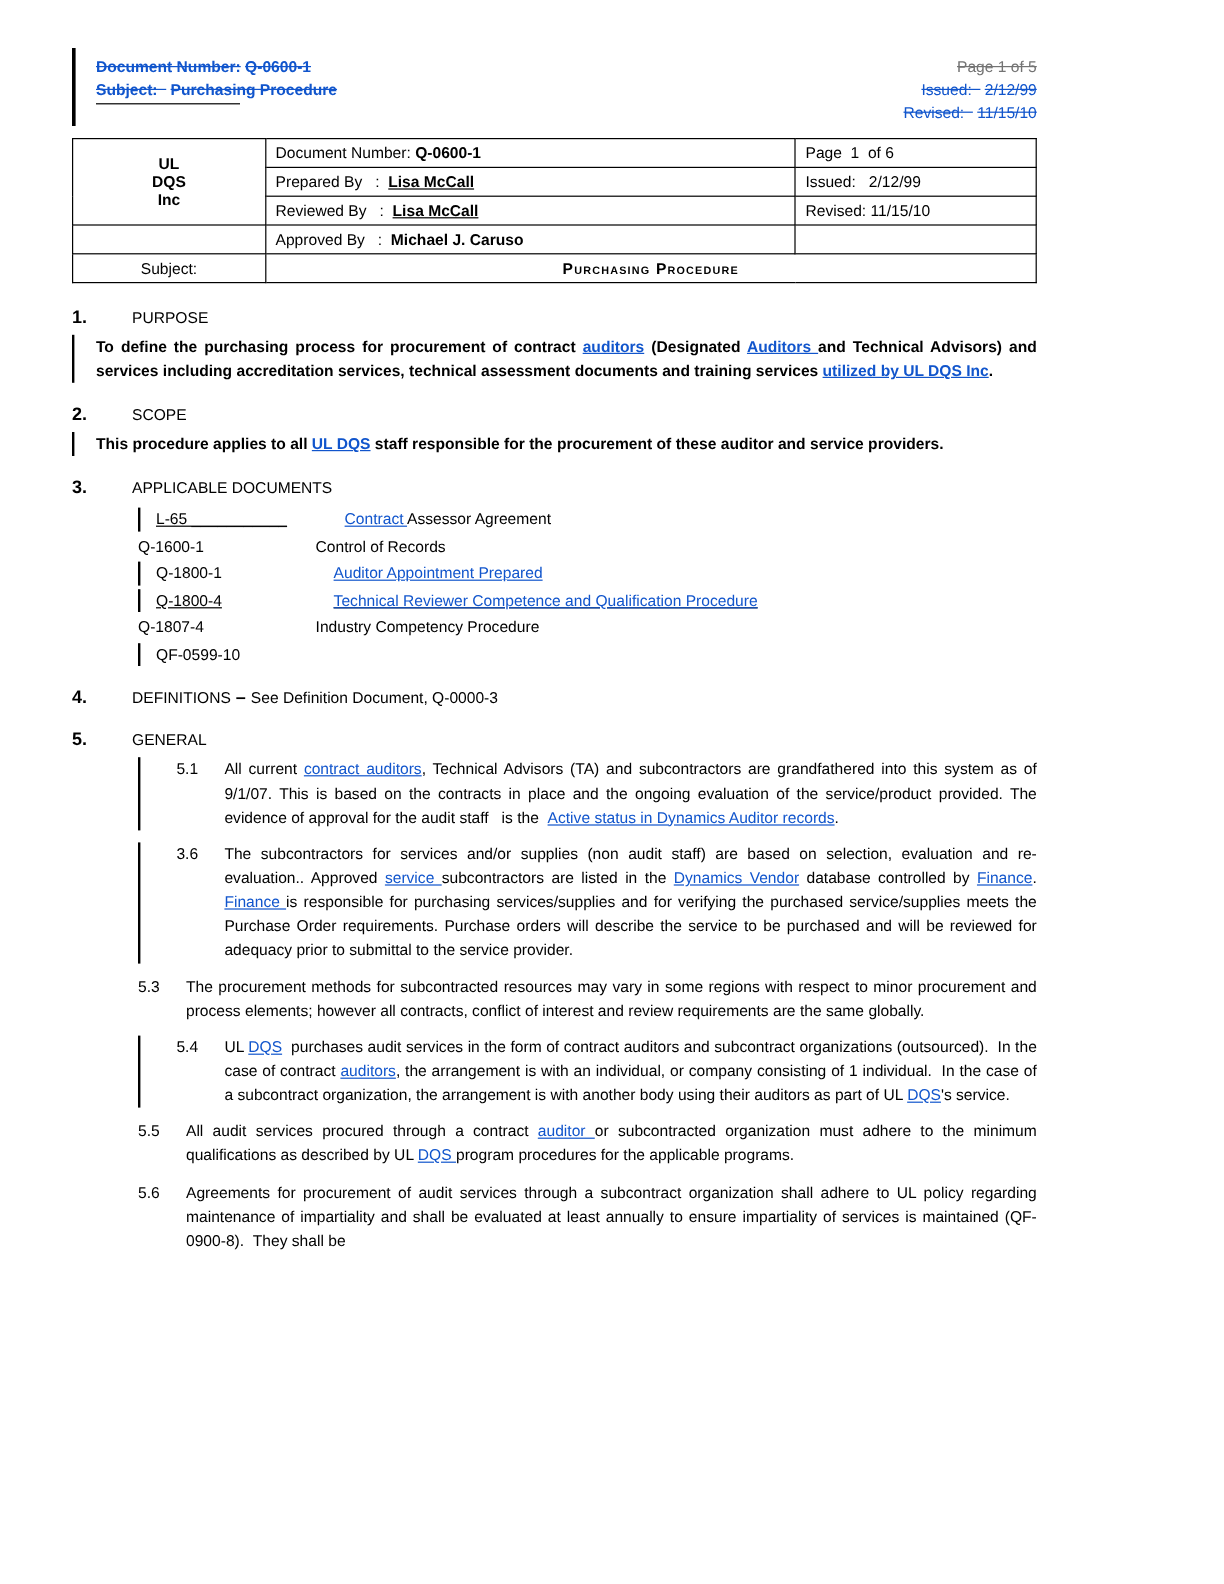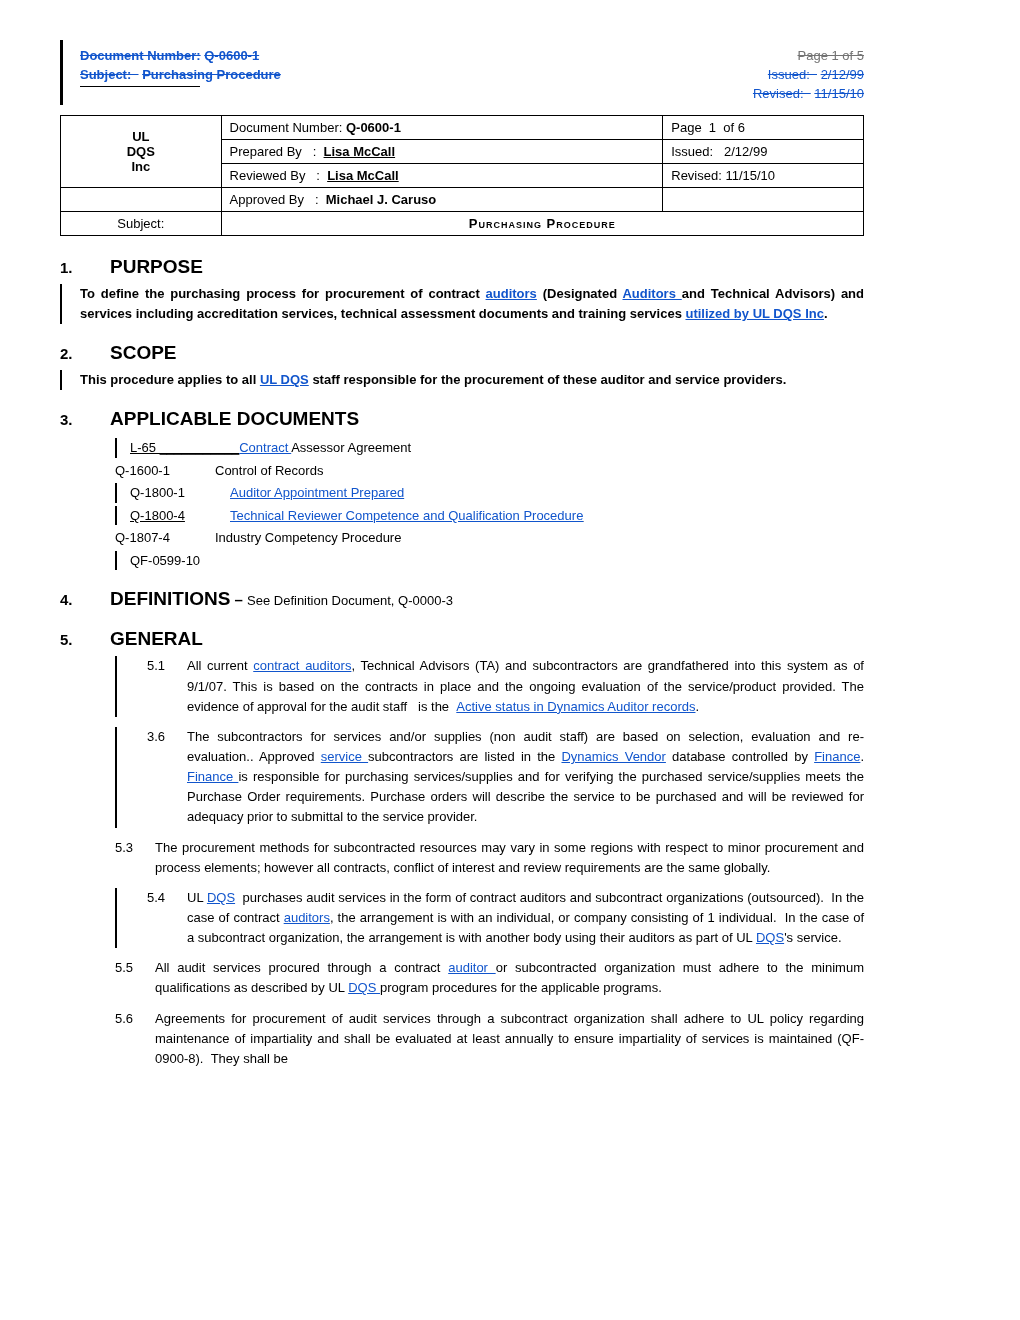--- a/index.html
+++ b/index.html
@@ -97,22 +97,22 @@
       display: flex;
       align-items: baseline;
       margin-bottom: 6px;
     }
     .section-num {
       font-weight: bold;
       font-size: 15px;
       min-width: 50px;
     }
     .section-title {
-      font-weight: bold;
-      font-size: 19px;
+      font-weight: normal;
+      font-size: 13px;
       text-transform: uppercase;
     }
     .section-body {
       padding-left: 55px;
       line-height: 1.55;
       text-align: justify;
     }
 
     
     .with-bar {
@@ -138,20 +138,21 @@
 
     
     .doc-list {
       margin-top: 8px;
     }
     .doc-list-item {
       display: flex;
       margin-bottom: 3px;
       line-height: 1.5;
       position: relative;
+      gap: 48px;
     }
     .doc-list-item.has-bar {
       padding-left: 15px;
     }
     .doc-list-item.has-bar::before {
       content: '';
       position: absolute;
       left: 0;
       top: 0;
       bottom: 0;

